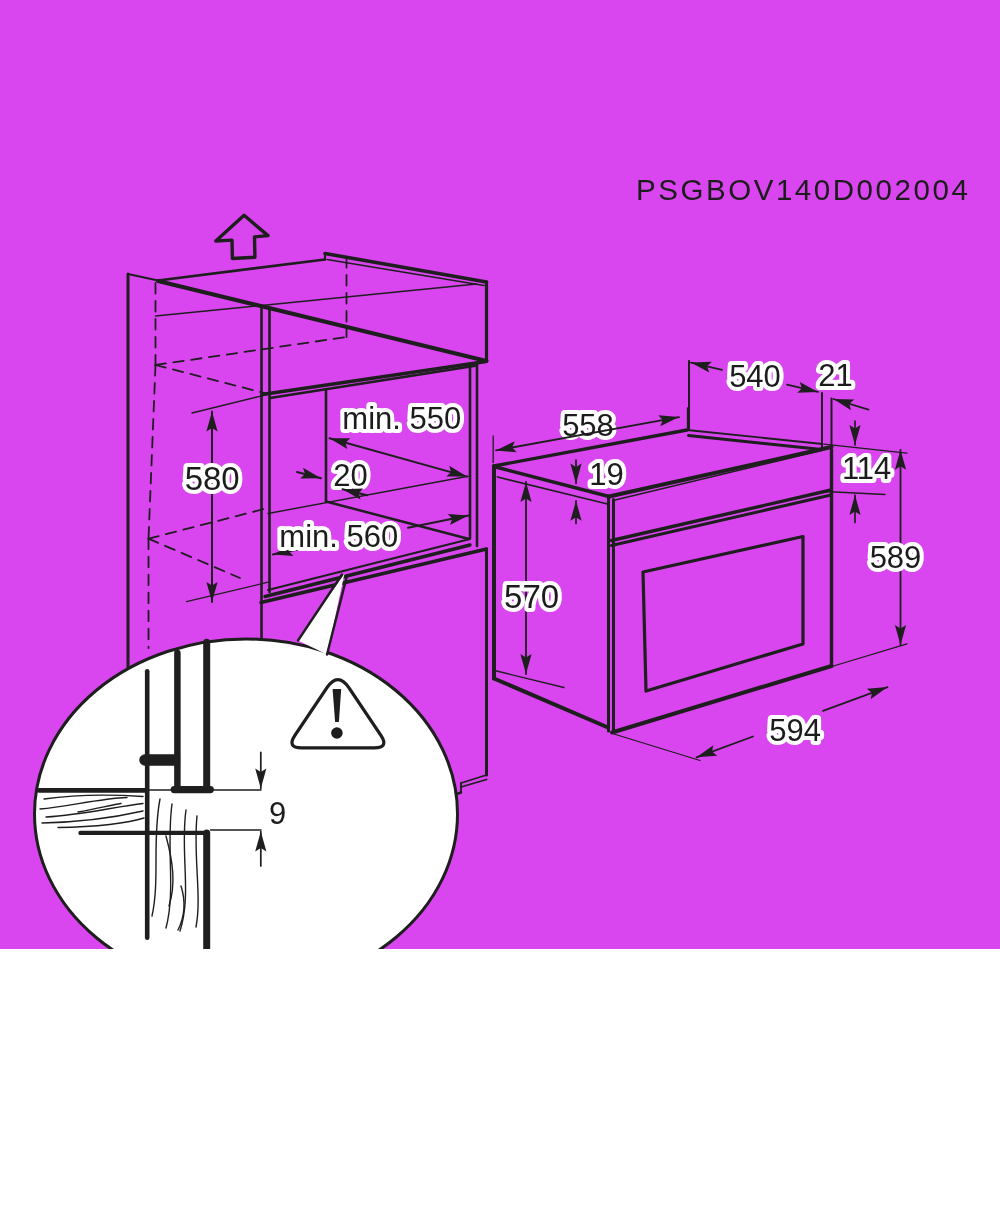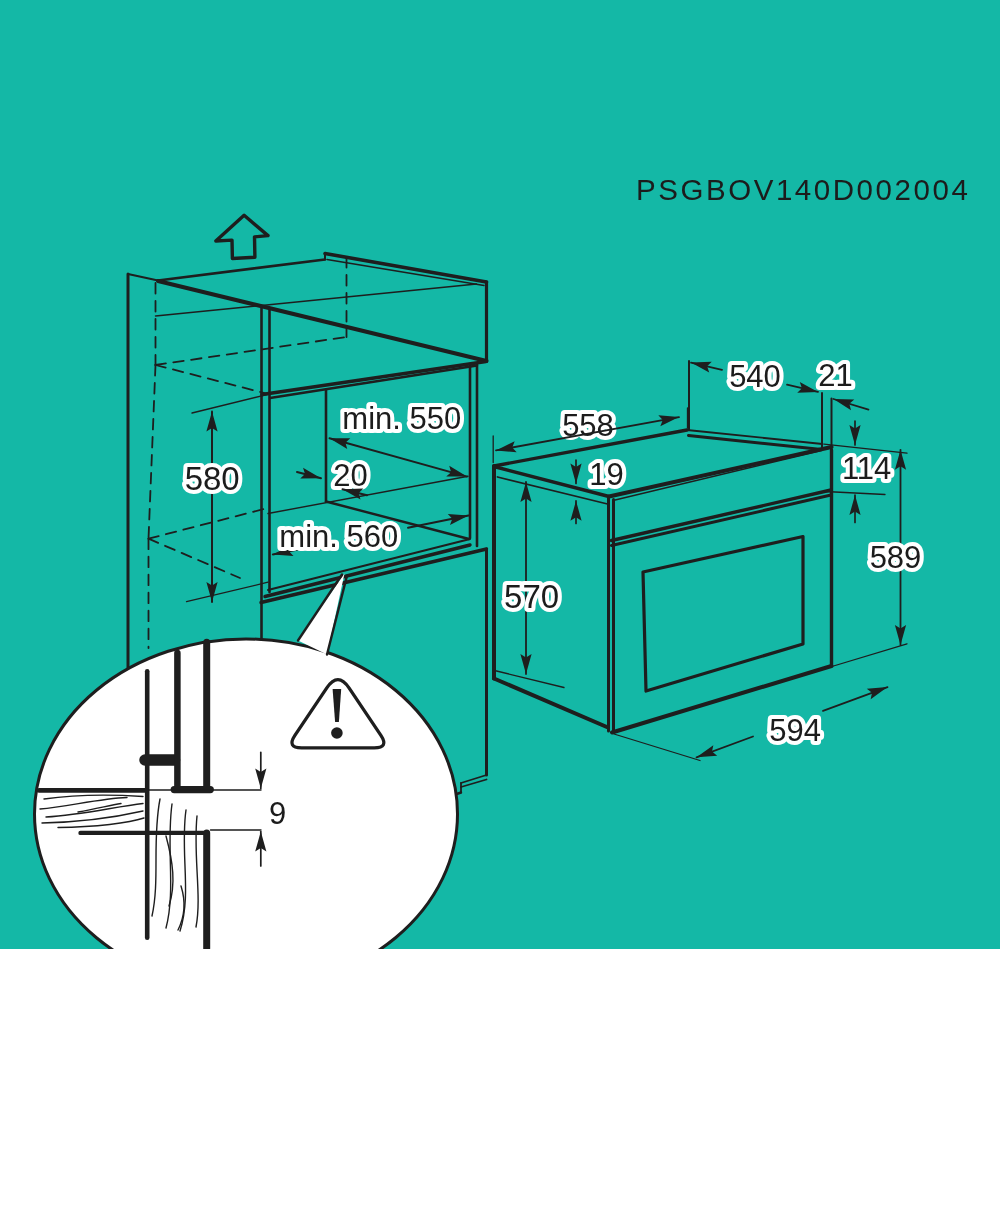--- a/index.html
+++ b/index.html
@@ -1,16 +1,16 @@
 <!DOCTYPE html>
 <html><head>
 <meta charset="utf-8">
 <style>
   html,body{margin:0;padding:0;background:#ffffff;}
-  .page{position:relative;width:1000px;height:949px;background:#14b8a6;overflow:hidden;
+  .page{position:relative;width:1000px;height:949px;background:#d946ef;overflow:hidden;
         font-family:"Liberation Sans", sans-serif;}
   svg{display:block}
   .ink{stroke:#1e1e1e;fill:none;stroke-linecap:round;stroke-linejoin:round;}
   .lbl{fill:#1c1c1c;font-family:"Liberation Sans", sans-serif;font-weight:400;
        paint-order:stroke fill;stroke:#ffffff;stroke-width:8px;stroke-linejoin:round;}
 </style>
 </head>
 <body>
 
 <div class="page">

